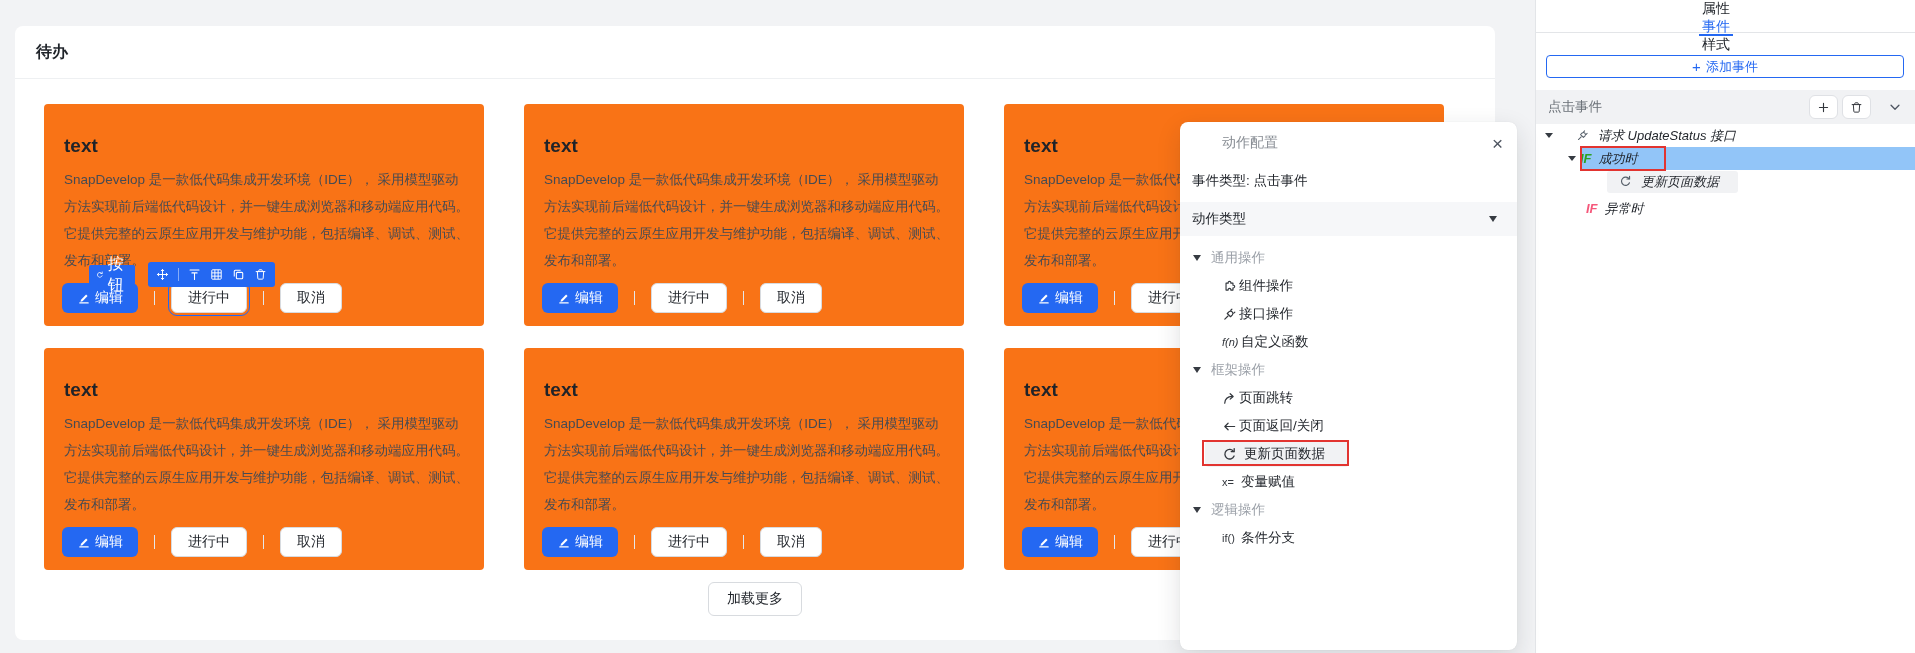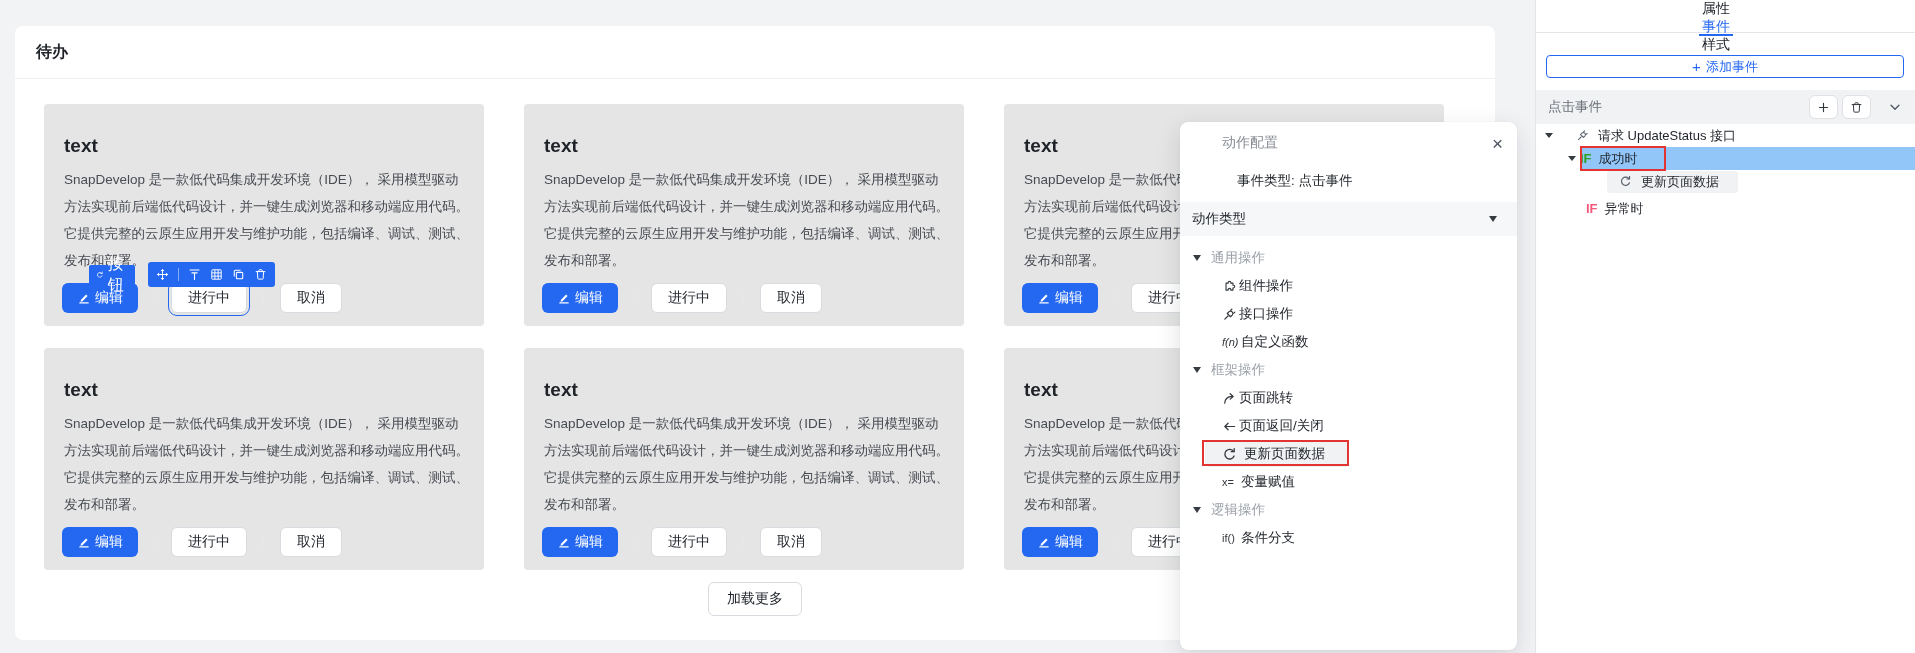--- a/index.html
+++ b/index.html
@@ -6,21 +6,21 @@
   html,body { width:1915px; height:653px; overflow:hidden; background:#f2f3f5; }
 
   
   #canvas { position:absolute; left:15px; top:26px; width:1480px; height:614px;
             background:#fff; border-radius:8px; }
   #board-header { position:absolute; left:0; top:0; right:0; height:53px;
                   border-bottom:1px solid #eef0f2; display:flex; align-items:center; padding-left:21px; }
   #board-title { font-size:16px; font-weight:bold; color:#1f2329; }
   #card-grid { position:absolute; left:29px; top:78px;
                display:grid; grid-template-columns:repeat(3,440px); column-gap:40px; row-gap:22px; }
-  .card { position:relative; width:440px; height:222px; background:#e5e5e5; border-radius:4px; }
+  .card { position:relative; width:440px; height:222px; background:#f97316; border-radius:4px; }
   .card-title { position:absolute; left:20px; top:31px; font-size:19px; font-weight:bold; color:#1f2329; }
   .card-body  { position:absolute; left:20px; top:62px; width:406px; font-size:13.5px;
                 line-height:27px; color:#474b52; }
   .card-actions { position:absolute; left:18px; top:179px; height:30px; display:flex; align-items:center; }
   .btn { height:30px; border:none; border-radius:6px; font-size:14px; display:inline-flex;
          align-items:center; justify-content:center; cursor:pointer; background:#fff; }
   .btn-primary { background:#2468f2; color:#fff; padding:0 15px; gap:4px; }
   .btn-plain { border:1px solid #d8dbdf; color:#1f2329; padding:0 16px; }
   .vsep { width:1px; height:14px; background:#e5e7ea; margin:0 16px; }
   .card.selected .btn-status { outline:1.5px solid #2468f2; outline-offset:2.5px; }
@@ -39,21 +39,21 @@
                font-size:14px; color:#1f2329; cursor:pointer; }
 
   
   #action-panel { position:absolute; left:1180px; top:122px; width:337px; height:528px;
                   background:#fff; border-radius:8px; z-index:5;
                   box-shadow:0 8px 24px rgba(31,35,41,.14), 0 0 1px rgba(31,35,41,.12); }
   #ap-header { position:absolute; left:0; top:0; right:0; height:42px; display:flex;
                align-items:center; padding:0 14px 0 12px; }
   #ap-title { font-size:14px; color:#878c93; flex:1;margin-left:30px; }
   #ap-close { font-size:19px; color:#4e5561; line-height:1; cursor:pointer; }
-  #ap-event-type { position:absolute; left:12px; top:50px; font-size:13.5px; color:#1f2329;margin-left:45px; }
+  #ap-event-type { position:absolute; left:12px; top:50px; font-size:13.5px; color:#1f2329; }
   #ap-type-band { position:absolute; left:0; top:80px; right:0; height:34px; background:#f6f7f9;
                   display:flex; align-items:center; padding:0 20px 0 12px; cursor:pointer; }
   #ap-type-label { font-size:13.5px; color:#1f2329; flex:1; }
   #ap-list { position:absolute; left:0; top:122px; right:0; }
   .ap-row { height:28px; display:flex; align-items:center; position:relative; cursor:pointer; }
   .ap-row.group { padding-left:13px; gap:10px; }
   .ap-row.group .gl { font-size:13.5px; color:#9ba0a8; }
   .ap-row.item { padding-left:42px; gap:2px; }
   .ap-row.item .il { font-size:13.5px; color:#1f2329; }
   .i16 { width:15px; height:15px; color:#33373d; display:inline-flex; }
@@ -84,21 +84,21 @@
                display:flex; align-items:center; justify-content:center; gap:5px; cursor:pointer; }
   #section-bar { position:absolute; left:0; top:90px; right:0; height:34px; background:#f1f2f4;
                  display:flex; align-items:center; padding:0 13px 0 12px; }
   #section-title { font-size:13.5px; color:#6a7077; flex:1; }
   .mini-btn { width:29px; height:24px; background:#fff; border:1px solid #dfe1e5; border-radius:6px;
               display:inline-flex; align-items:center; justify-content:center; color:#33373d;
               cursor:pointer; }
   .mini-btn + .mini-btn { margin-left:4px; }
   .mini-btn .ib { width:13px; height:13px; display:inline-flex; }
   #section-collapse { width:14px; height:14px; color:#4e5561; margin-left:17px; cursor:pointer; display:inline-flex; }
-  #tree { position:absolute; left:0; top:124px; right:0; font-size:13px; color:#1f2329; }
+  #tree { position:absolute; left:0; top:124px; right:0; font-size:13px; color:#1f2329;font-style:italic; }
   .tr-row { height:23px; display:flex; align-items:center; position:relative; cursor:pointer; }
   .tr-row .caret { border-left-width:4px; border-right-width:4px; border-top-width:5.5px; }
   .r1 { padding-left:9px; } .r1 .ic { margin-left:23px; margin-right:9px; }
   .r2::before { content:""; position:absolute; left:44px; right:0; top:0; bottom:0; background:#92c5f8; }
   .r2 { padding-left:32px; }
   .r2 .ifbox { position:relative; z-index:1; display:flex; align-items:center; margin-left:4px; }
   .red-frame2 { position:absolute; left:44px; top:-1px; width:86px; height:25px;
                 border:2px solid #e23430; z-index:2; pointer-events:none; }
   .if-tag { font-weight:bold; font-size:13px; margin-right:7px; }
   .if-green { color:#2ea121; } .if-red { color:#f5587b; }

